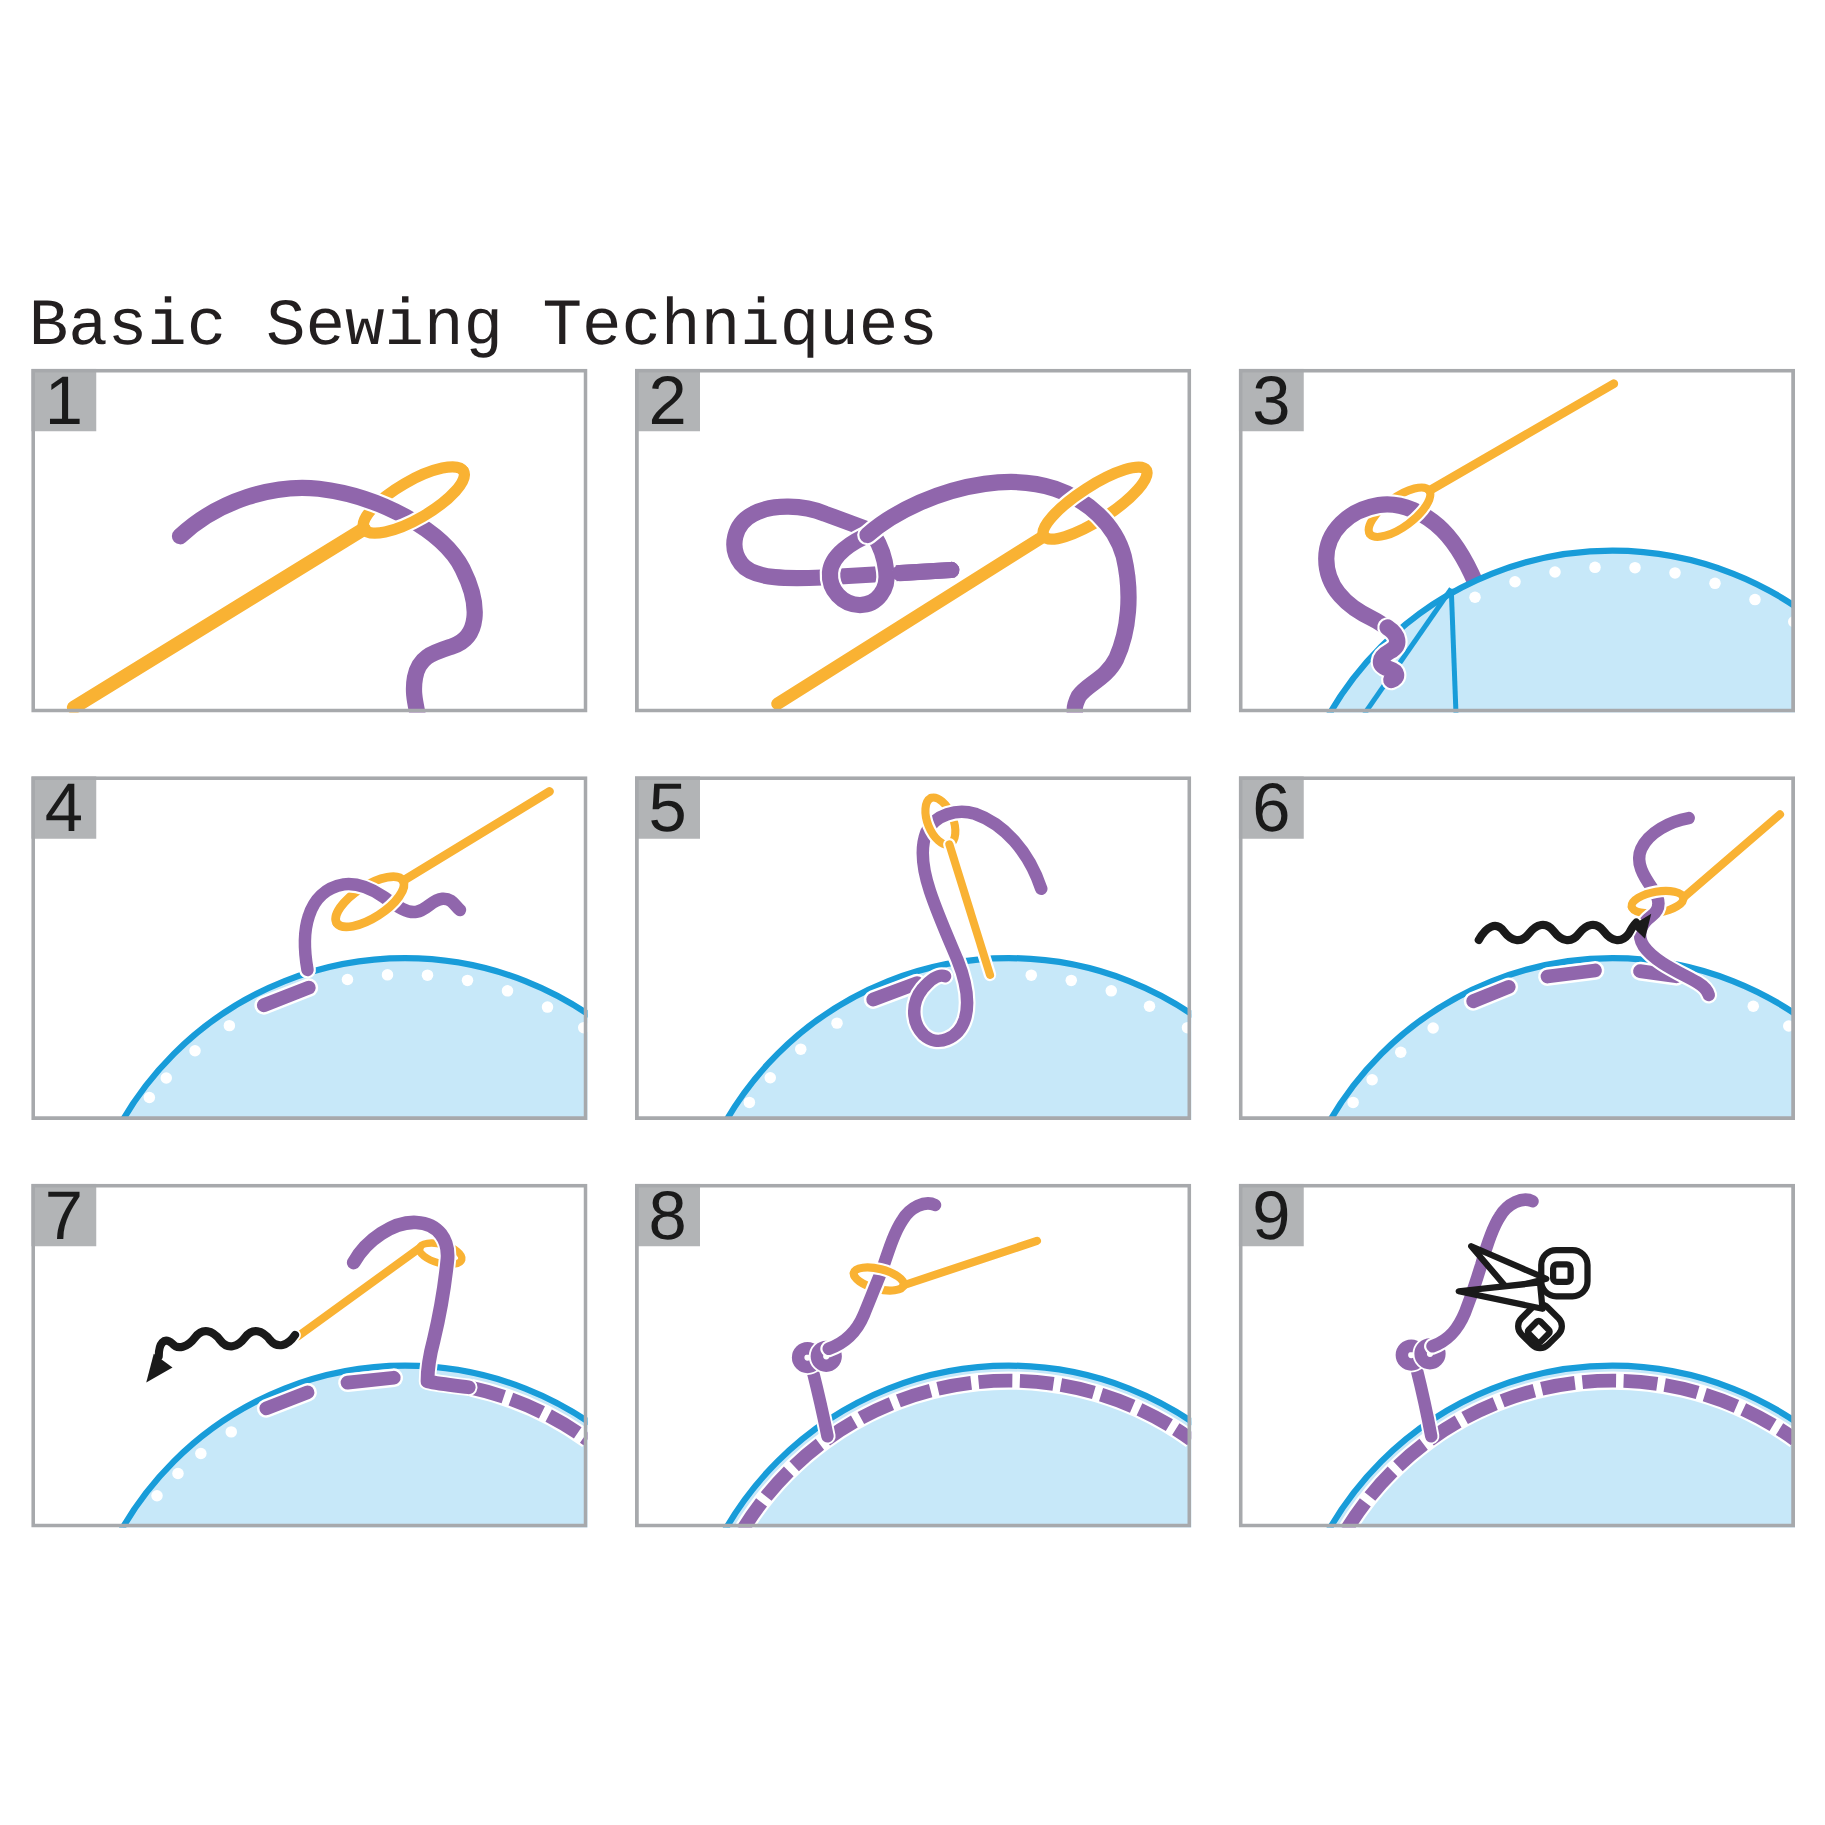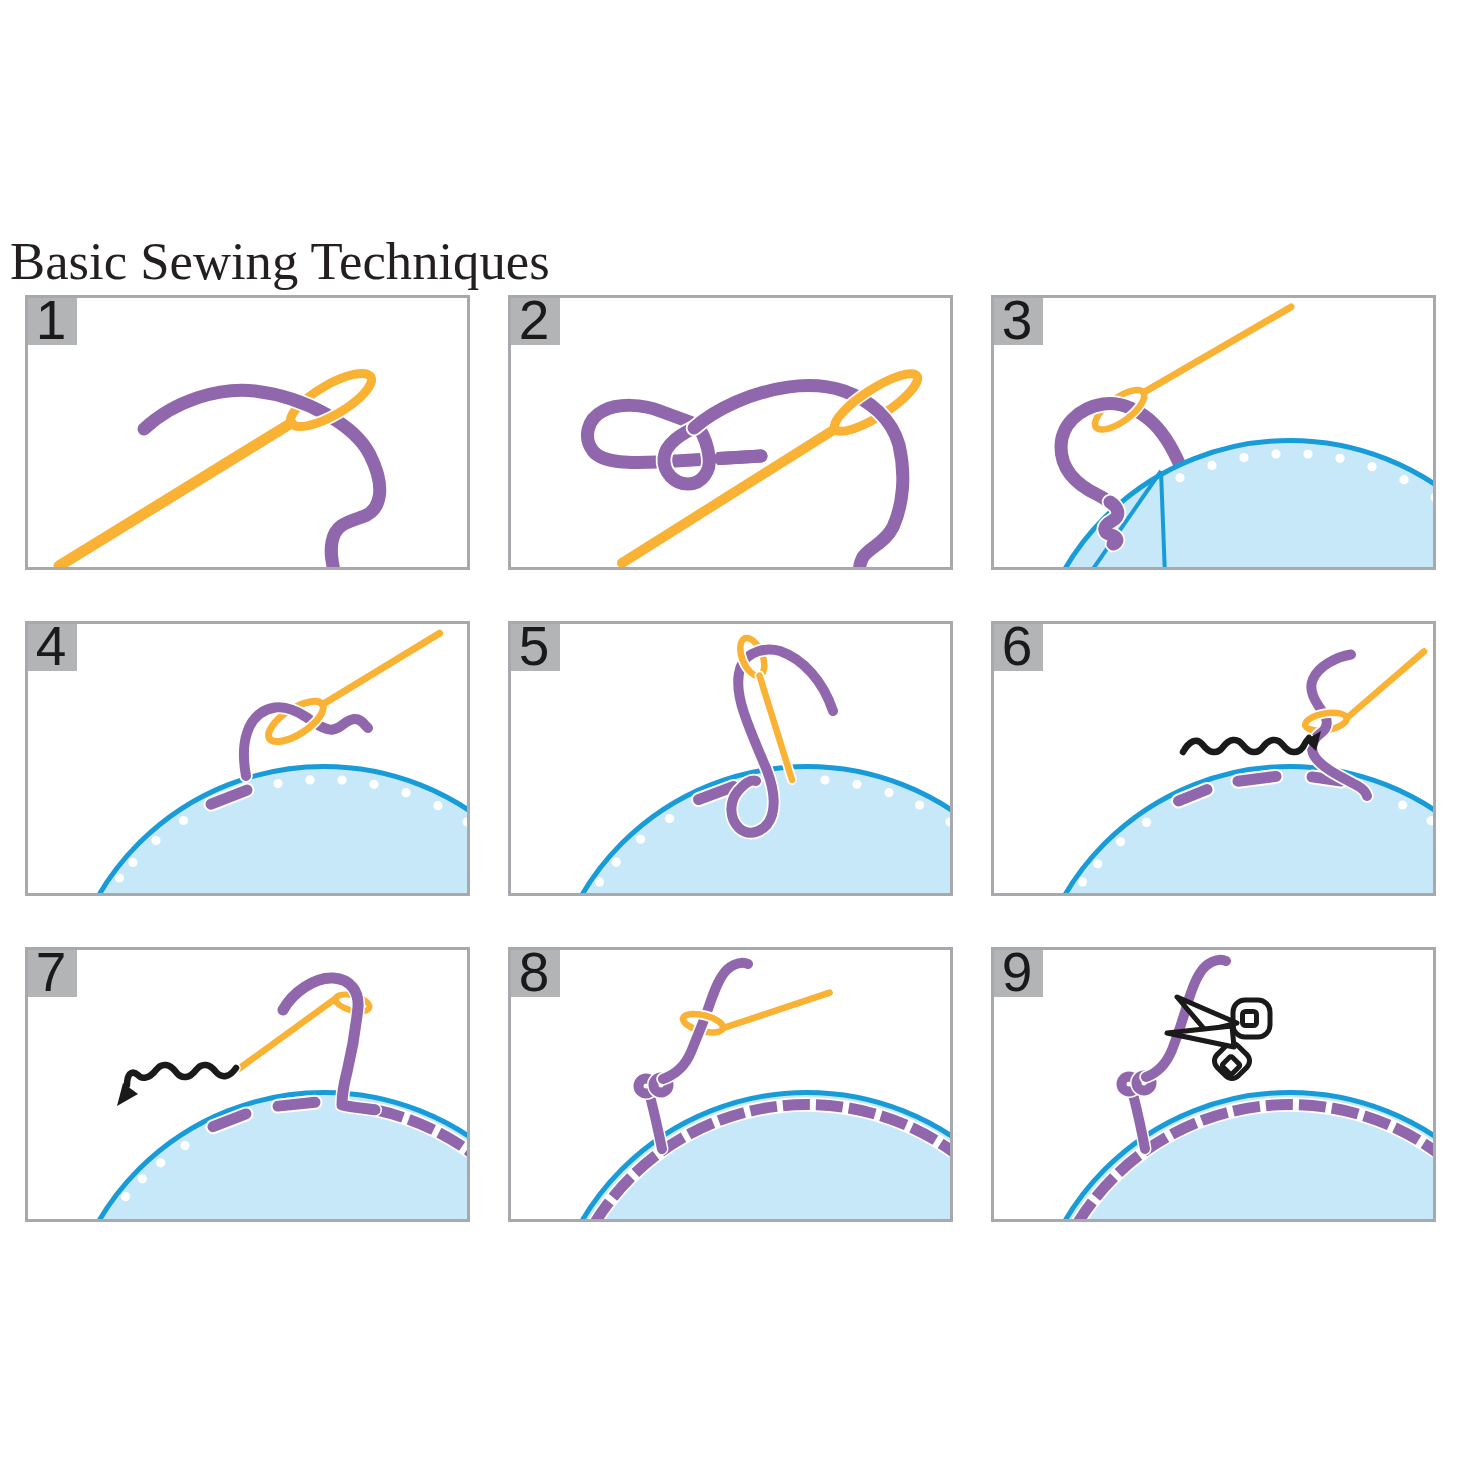--- a/index.html
+++ b/index.html
@@ -1,15 +1,15 @@
 <!DOCTYPE html>
 <html><head><meta charset="utf-8"><style>
 html,body{margin:0;padding:0;background:#fff;}
 #page{position:relative;width:1460px;height:1460px;background:#fff;overflow:hidden;}
-#title{position:absolute;left:10px;top:231px;font-family:Liberation Serif, serif;font-size:52.7px;color:#231F20;white-space:nowrap;}
+#title{position:absolute;left:23px;top:231px;font-family:Liberation Mono, monospace;font-size:52.7px;color:#231F20;white-space:nowrap;}
 </style></head>
 <body>
 <div id="page">
 <div id="title">Basic Sewing Techniques</div>
 <svg style="position:absolute;left:25px;top:294.5px" width="445" height="275" viewBox="0 0 445 275">
 
 <g transform="translate(306 105) rotate(-30.2)">
         <ellipse cx="0" cy="0" rx="46" ry="15" fill="none" stroke="#F9B233" stroke-width="9"></ellipse>
       </g>
 <path d="M 119,134 C 150,105 195,92 230,96 C 280,102 330,130 345,160 C 360,190 358,215 337,222 C 322,227 310,230 307,247 C 305,258 307,266 309,276" fill="none" stroke="#fff" stroke-width="16.5" stroke-linecap="round" stroke-linejoin="round"></path>

